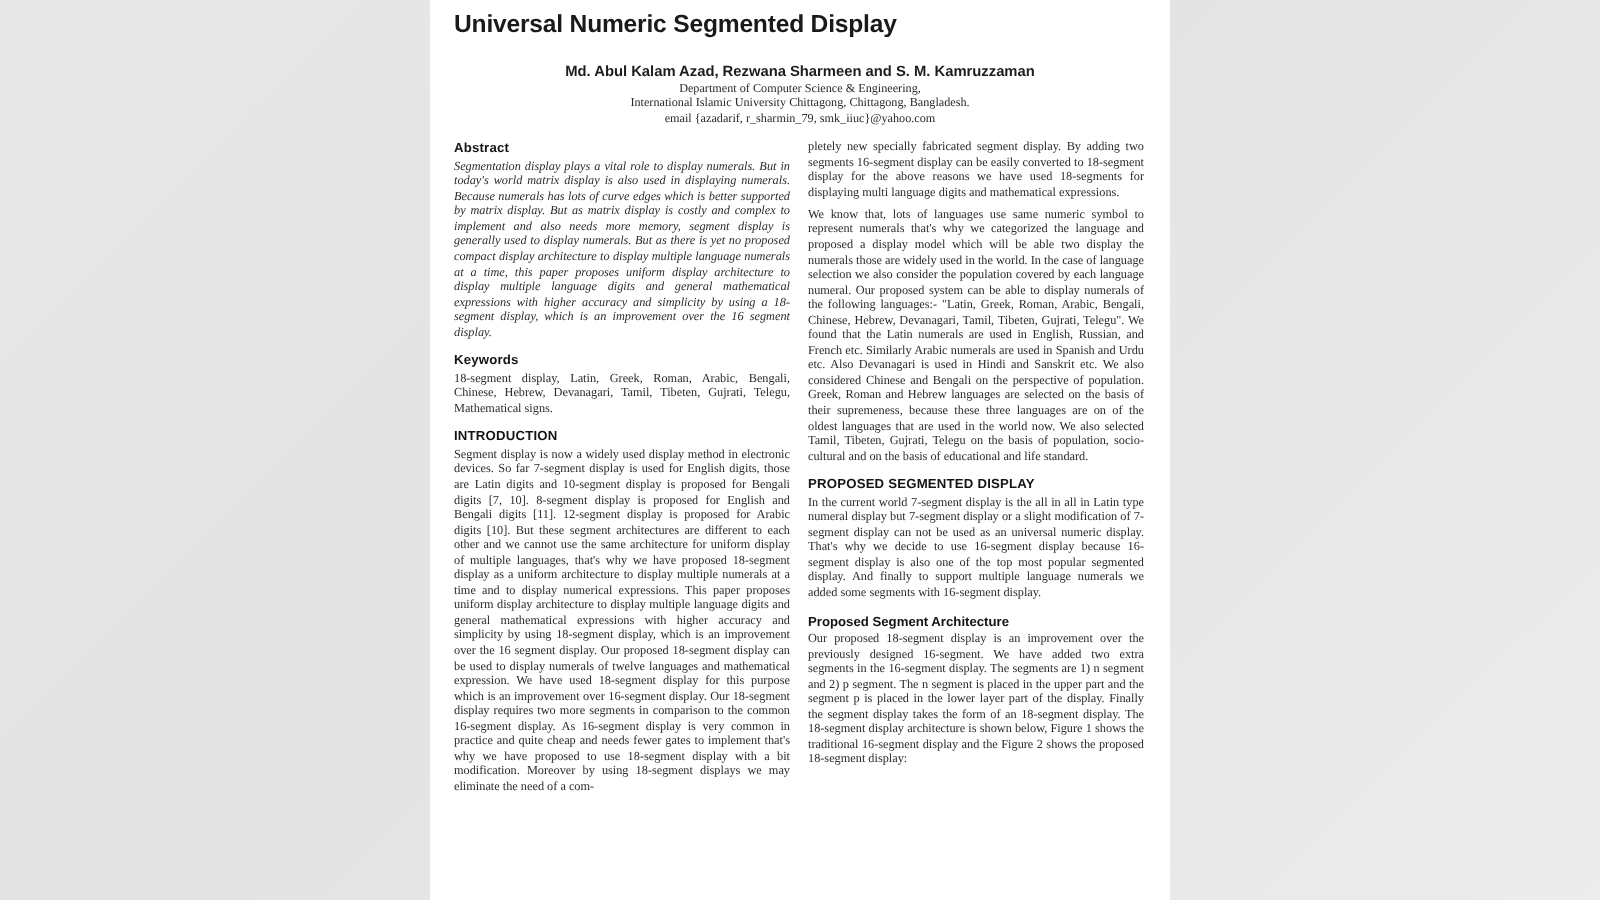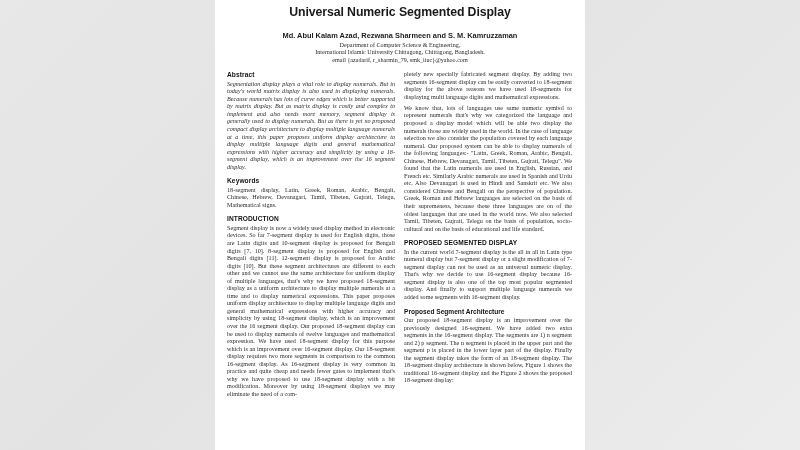--- a/index.html
+++ b/index.html
@@ -27,21 +27,20 @@
     background: #ffffff;
     box-sizing: border-box;
     padding: 4px 12px 0 12px;
     overflow: hidden;
   }
   .paper-title {
     font-family: "Liberation Sans", sans-serif;
     font-weight: bold;
     font-size: 12.3px;
     line-height: 14px;
-    text-align: center;
     color: #1a1a1a;
     margin: 1px 0 6px 0;
     letter-spacing: -0.1px;
   }
   .authors {
     font-family: "Liberation Sans", sans-serif;
     font-weight: bold;
     font-size: 7.4px;
     line-height: 9px;
     text-align: center;

